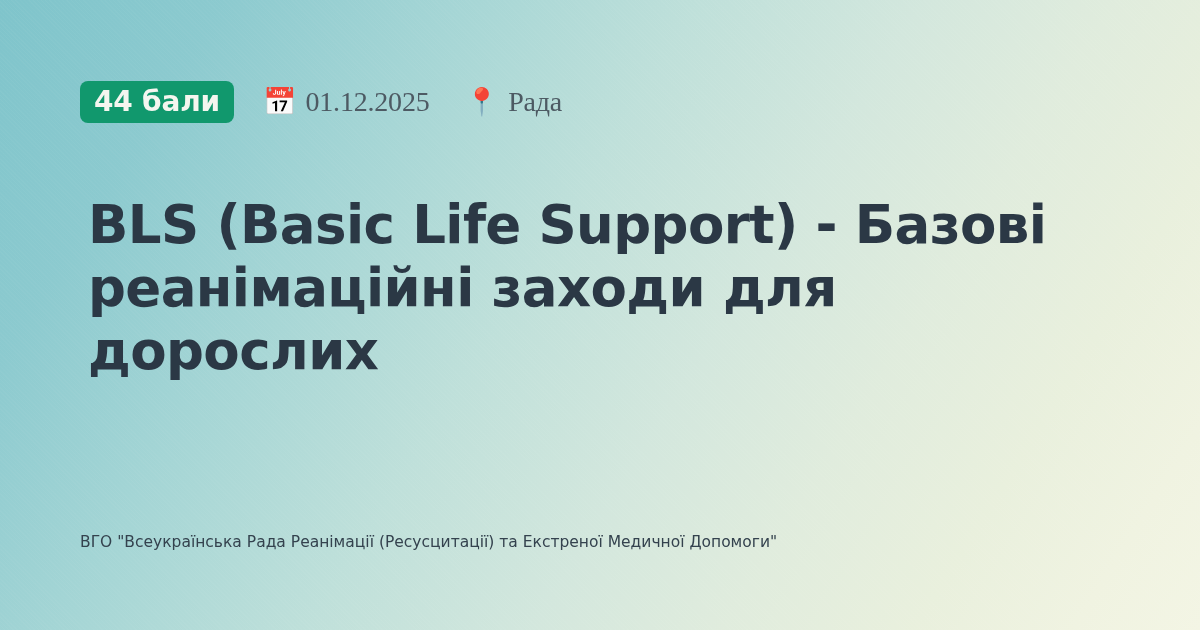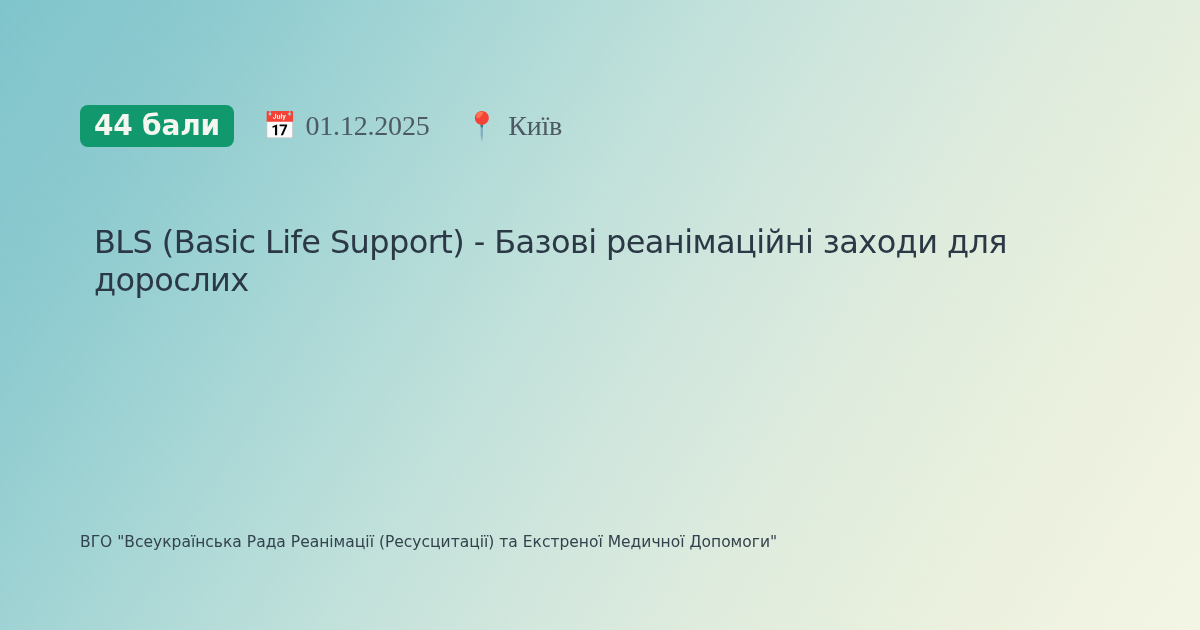--- a/index.html
+++ b/index.html
@@ -54,21 +54,20 @@
   .card > * {
     position: relative;
     z-index: 2;
   }
 
   
   .meta-row {
     display: flex;
     align-items: center;
     height: 42px;
-    margin-top: 24px;
   }
 
   .points-badge {
     display: inline-flex;
     align-items: center;
     justify-content: center;
     height: 42px;
     padding: 0 14px;
     border-radius: 8px;
     background: #11986d;
@@ -102,25 +101,25 @@
     font-size: 28px;
     font-weight: 400;
     color: #4d5a63;
     letter-spacing: -0.2px;
     line-height: 1;
     font-family: Liberation Serif, serif;
   }
 
   
   .title {
-    margin: 14px;
+    margin: 8px;
     padding-top: 62px;
     max-width: 990px;
-    font-size: 32px;
-    font-weight: 400;
+    font-size: 53px;
+    font-weight: 700;
     line-height: 1.19;
     letter-spacing: -0.6px;
     color: #2b3845;
   }
 
   
   .footer {
     position: absolute;
     left: 80px;
     right: 80px;
@@ -142,21 +141,21 @@
 
     <span class="points-badge">44 бали</span>
 
     <span class="meta-item date">
       <span class="meta-emoji">📅</span>
       <span class="meta-text">01.12.2025</span>
     </span>
 
     <span class="meta-item place">
       <span class="meta-emoji">📍</span>
-      <span class="meta-text">Київ</span>
+      <span class="meta-text">Рада</span>
     </span>
 
   </div>
 
   <h1 class="title">BLS (Basic Life Support) - Базові реанімаційні заходи для дорослих</h1>
 
   <div class="footer">ВГО "Всеукраїнська Рада Реанімації (Ресусцитації) та Екстреної Медичної Допомоги"</div>
 
 </div>
 

